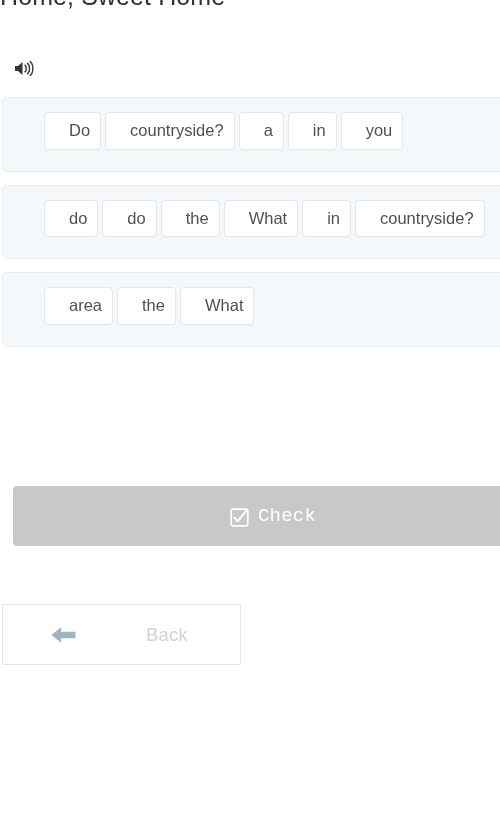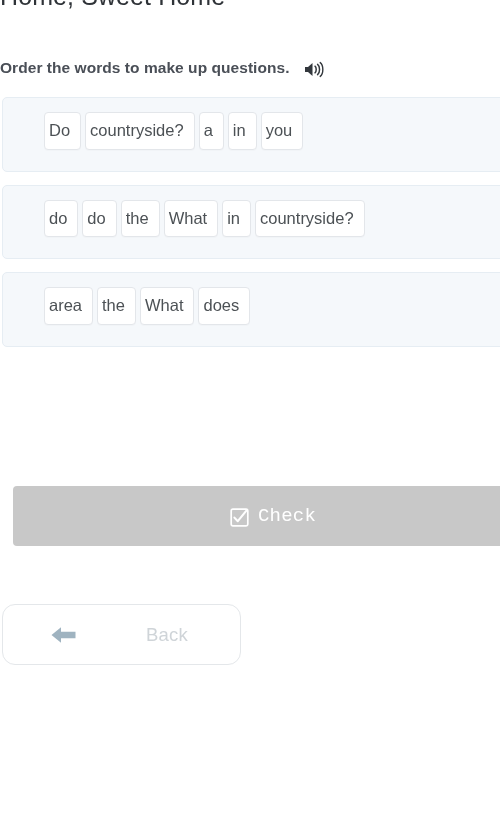--- a/index.html
+++ b/index.html
@@ -81,21 +81,21 @@
   .word-chip {
     display: inline-flex;
     align-items: center;
     justify-content: center;
     background: #ffffff;
     border: 1px solid #e3e6ea;
     border-radius: 4px;
     color: #4c5155;
     font-size: 16.5px;
     line-height: 1;
-    padding: 9px 10px 10px 4px;
+    padding: 9px 10px 10px 24px;
     margin: 0 4px 7px 0;
     white-space: nowrap;
     box-shadow: 0 1px 1px rgba(0,0,0,0.02);
   }
 
   
   .check-button {
     position: absolute;
     left: 13px;
     top: 486px;
@@ -127,21 +127,21 @@
   
   .back-button {
     position: absolute;
     left: 2px;
     top: 604px;
     width: 239px;
     height: 61px;
     box-sizing: border-box;
     background: #ffffff;
     border: 1px solid #e4e7ea;
-    border-radius: 13px;
+    border-radius: 1px;
     display: flex;
     align-items: center;
     cursor: pointer;
   }
   .back-arrow {
     position: absolute;
     left: 47px;
     top: 50%;
     transform: translateY(-50%);
     display: inline-flex;
@@ -157,21 +157,20 @@
   }
 </style>
 </head>
 <body>
 
 <div class="page">
 
   <div class="lesson-title">Home, Sweet Home</div>
 
   <div class="instruction-row">
-    <span class="instruction-text">Order the words to make up questions.</span>
     <span class="speaker-icon">
       <svg width="20" height="17" viewBox="0 0 20 17" aria-hidden="true">
         <path d="M1 6 H4 L8.5 2 V15 L4 11 H1 Z" fill="#33383d"></path>
         <path d="M11 5.2 C12.6 6.4 12.6 10.6 11 11.8" stroke="#33383d" stroke-width="1.5" fill="none" stroke-linecap="round"></path>
         <path d="M13.6 3.4 C16.2 5.3 16.2 11.7 13.6 13.6" stroke="#33383d" stroke-width="1.5" fill="none" stroke-linecap="round"></path>
         <path d="M16.2 1.6 C19.7 4.3 19.7 12.7 16.2 15.4" stroke="#33383d" stroke-width="1.4" fill="none" stroke-linecap="round"></path>
       </svg>
     </span>
   </div>
 
@@ -196,21 +195,20 @@
         <span class="word-chip">in</span>
         <span class="word-chip">countryside?</span>
       </div>
     </div>
 
     <div class="word-panel">
       <div class="word-rows">
         <span class="word-chip">area</span>
         <span class="word-chip">the</span>
         <span class="word-chip">What</span>
-        <span class="word-chip">does</span>
       </div>
     </div>
 
   </div>
 
   <div class="check-button">
     <span class="check-icon">
       <svg width="19" height="19" viewBox="0 0 19 19" aria-hidden="true">
         <rect x="1.2" y="1.2" width="16.6" height="16.6" rx="1.6" fill="none" stroke="#ffffff" stroke-width="1.7"></rect>
         <path d="M4.4 9.6 L7.8 13.2 L16.4 2.6" fill="none" stroke="#ffffff" stroke-width="2.1" stroke-linecap="round" stroke-linejoin="round"></path>

